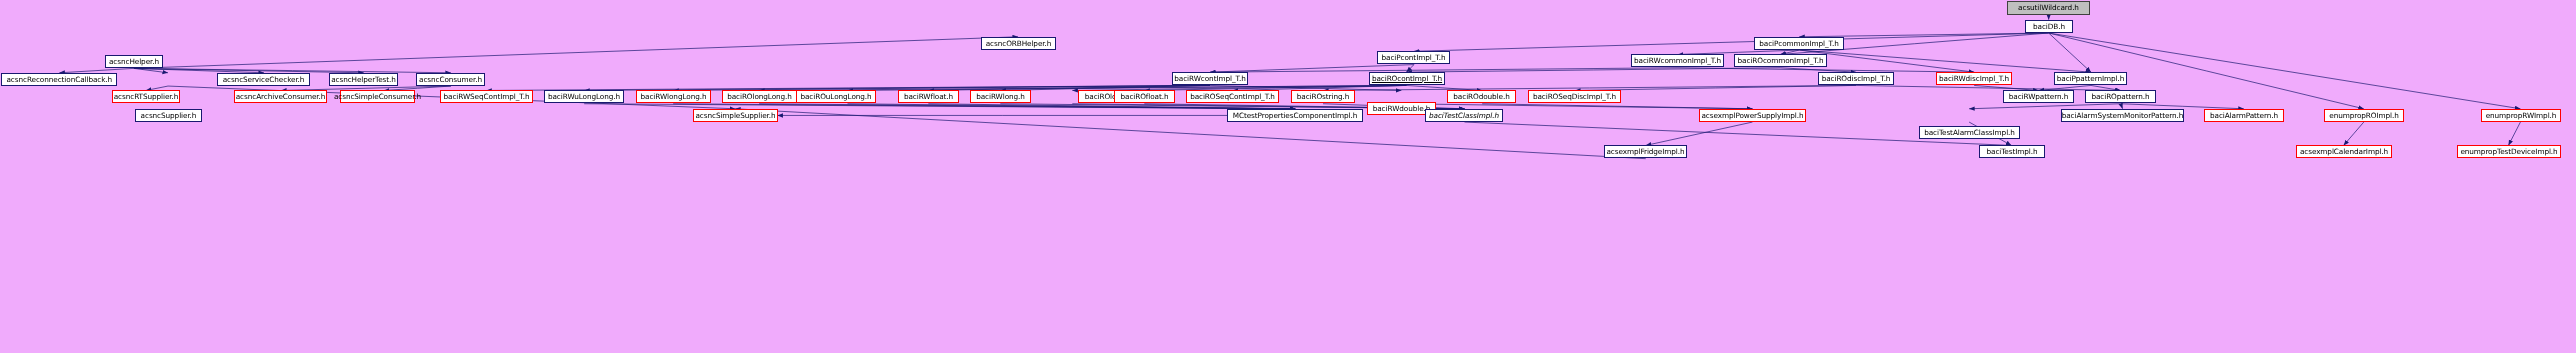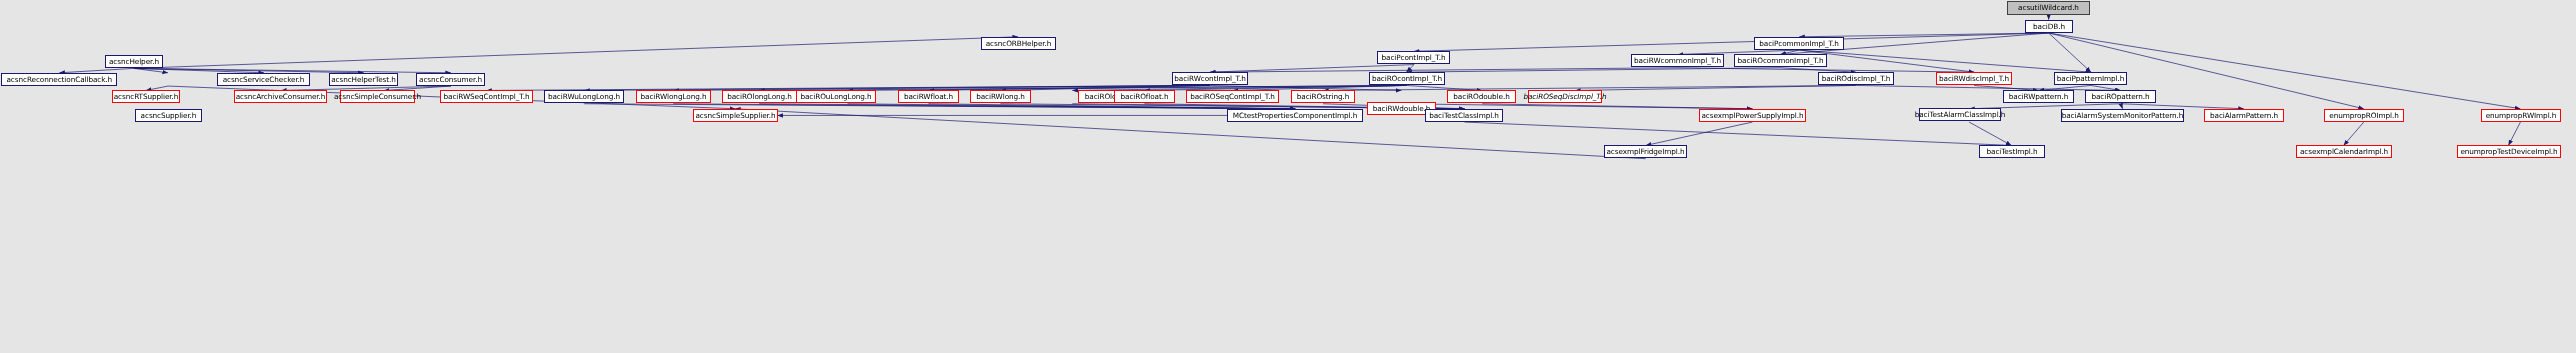--- a/index.html
+++ b/index.html
@@ -1,20 +1,20 @@
 <!DOCTYPE html>
 <html style="font-size:10px"><head>
 <meta charset="utf-8">
 <style>
   html,body{margin:0;padding:0;background:#ffffff;}
   #graph{
     position:relative;
     width:2576px;
     height:354px;
-    background:#e5e5e5;
+    background:#f0abfc;
     font-family:"DejaVu Sans","Liberation Sans",sans-serif;
     overflow:hidden;
   }
   #edges{position:absolute;left:0;top:0;width:2576px;height:354px;}
   .node{
     position:absolute;
     box-sizing:border-box;
     border:0.6px solid #191970;
     background:#ffffff;
     color:#000000;
@@ -131,21 +131,21 @@
       </div>
       <div class="node" style="left: 1631px; top: 54px; width: 93px;">
         <span>baciRWcommonImpl_T.h</span>
       </div>
       <div class="node" style="left: 1734px; top: 54px; width: 93px;">
         <span>baciROcommonImpl_T.h</span>
       </div>
       <div class="node" style="left: 1172px; top: 72px; width: 76px;">
         <span>baciRWcontImpl_T.h</span>
       </div>
-      <div class="node" style="left: 1369px; top: 72px; width: 76px;">
+      <div class="node" style="left: 1369px; top: 72px; width: 76px; text-decoration: underline;">
         <span>baciROcontImpl_T.h</span>
       </div>
       <div class="node" style="left: 1818px; top: 72px; width: 76px;">
         <span>baciROdiscImpl_T.h</span>
       </div>
       <div class="node red" style="left: 1936px; top: 72px; width: 76px;">
         <span>baciRWdiscImpl_T.h</span>
       </div>
       <div class="node" style="left: 2054px; top: 72px; width: 73px;">
         <span>baciPpatternImpl.h</span>
@@ -206,42 +206,42 @@
       </div>
       <div class="node red" style="left: 1291px; top: 90px; width: 64px;">
         <span>baciROstring.h</span>
       </div>
       <div class="node red" style="left: 1367px; top: 90px; width: 69px; margin-top: 12px;">
         <span>baciRWdouble.h</span>
       </div>
       <div class="node red" style="left: 1447px; top: 90px; width: 69px;">
         <span>baciROdouble.h</span>
       </div>
-      <div class="node red" style="left: 1528px; top: 90px; width: 74px; font-style: italic;">
+      <div class="node red" style="left: 1528px; top: 90px; width: 93px;">
         <span>baciROSeqDiscImpl_T.h</span>
       </div>
       <div class="node" style="left: 2003px; top: 90px; width: 71px;">
         <span>baciRWpattern.h</span>
       </div>
       <div class="node" style="left: 2085px; top: 90px; width: 71px;">
         <span>baciROpattern.h</span>
       </div>
       <div class="node red" style="left: 693px; top: 109px; width: 85px;">
         <span>acsncSimpleSupplier.h</span>
       </div>
       <div class="node" style="left: 1227px; top: 109px; width: 136px;">
         <span>MCtestPropertiesComponentImpl.h</span>
       </div>
-      <div class="node" style="left: 1425px; top: 109px; width: 78px;">
+      <div class="node" style="left: 1425px; top: 109px; width: 78px; font-style: italic;">
         <span>baciTestClassImpl.h</span>
       </div>
       <div class="node red" style="left: 1699px; top: 109px; width: 107px;">
         <span>acsexmplPowerSupplyImpl.h</span>
       </div>
-      <div class="node" style="left: 1919px; top: 108px; width: 82px; align-items: center;">
+      <div class="node" style="left: 1919px; top: 126px; width: 101px; align-items: center;">
         <span>baciTestAlarmClassImpl.h</span>
       </div>
       <div class="node" style="left: 2061px; top: 109px; width: 123px;">
         <span>baciAlarmSystemMonitorPattern.h</span>
       </div>
       <div class="node red" style="left: 2204px; top: 109px; width: 80px;">
         <span>baciAlarmPattern.h</span>
       </div>
       <div class="node red" style="left: 2324px; top: 109px; width: 80px;">
         <span>enumpropROImpl.h</span>

